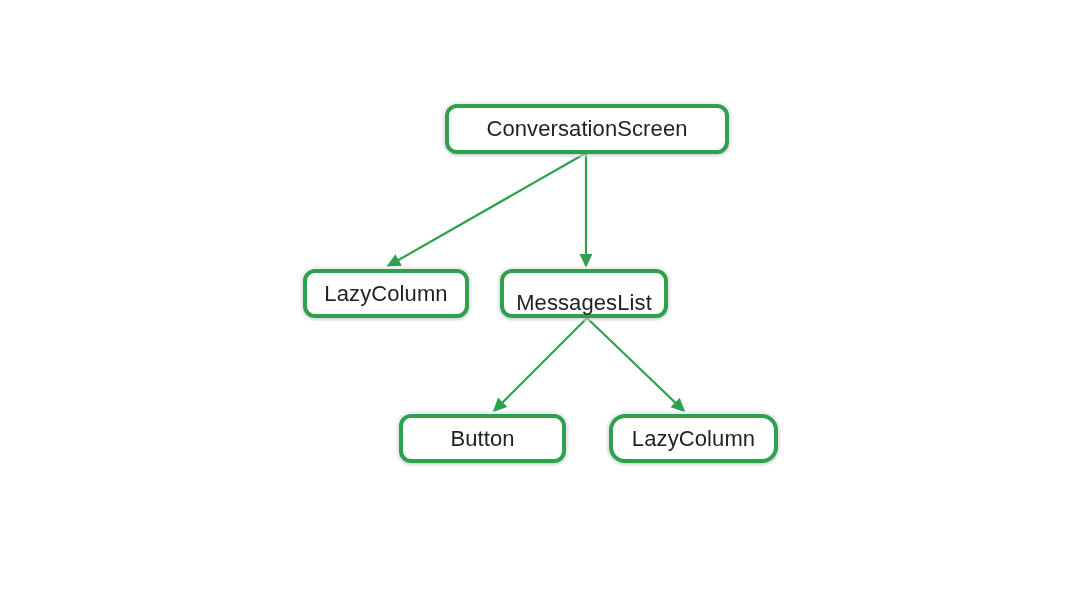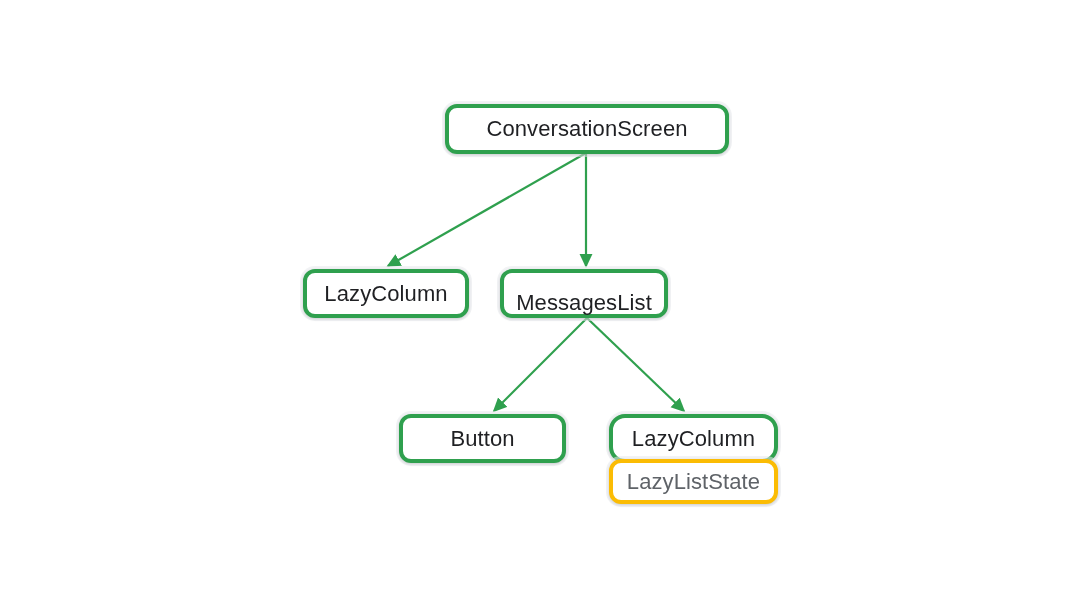--- a/index.html
+++ b/index.html
@@ -127,17 +127,14 @@
   </div>
 
   <div class="node node-green" id="node-button">
     <span class="node-label label-dark">Button</span>
   </div>
 
   <div class="node node-green" id="node-lazy-column">
     <span class="node-label label-dark">LazyColumn</span>
   </div>
 
-  <div class="node node-yellow" id="node-lazy-list-state">
-    <span class="node-label label-muted">LazyListState</span>
-  </div>
 
 </div>
 
 </body></html>

